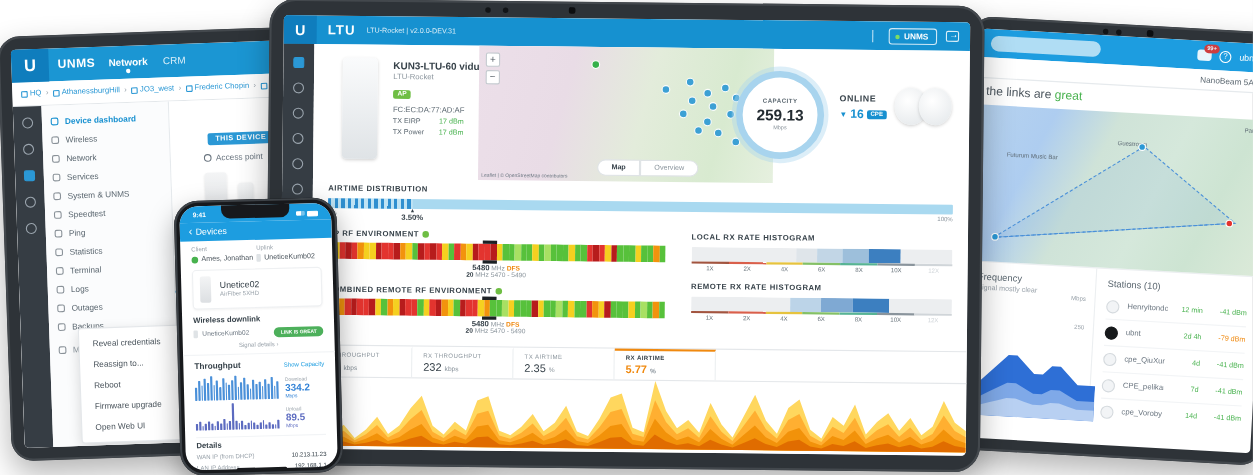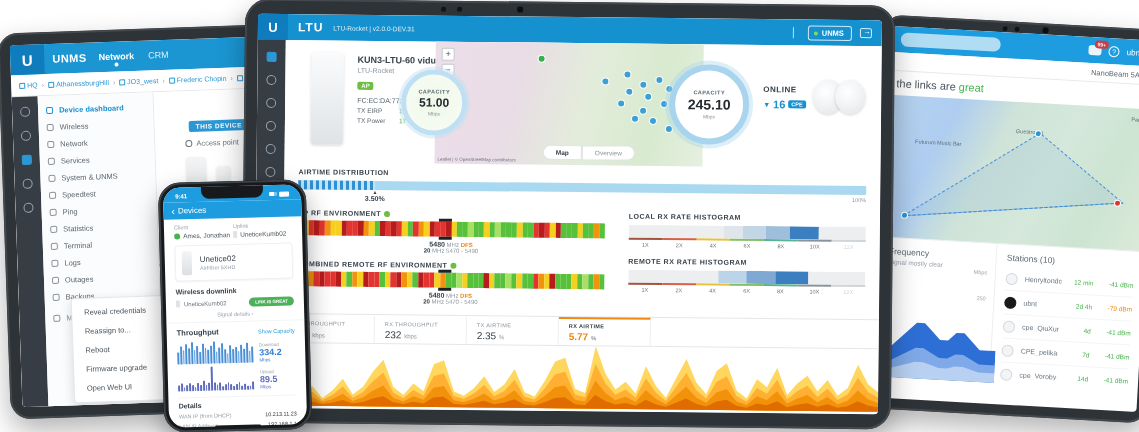--- a/index.html
+++ b/index.html
@@ -552,28 +552,23 @@
                 <span class="dot" style="left: 78%; top: 40%; width: 8px; height: 8px; background: rgb(43, 152, 213); border: 1px solid rgb(255, 255, 255); opacity: 0.9;"></span>
                 <span class="dot" style="left: 71%; top: 36%; width: 8px; height: 8px; background: rgb(43, 152, 213); border: 1px solid rgb(255, 255, 255); opacity: 0.9;"></span>
                 <span class="dot" style="left: 84%; top: 46%; width: 8px; height: 8px; background: rgb(43, 152, 213); border: 1px solid rgb(255, 255, 255); opacity: 0.9;"></span>
                 <span class="dot" style="left: 76%; top: 52%; width: 8px; height: 8px; background: rgb(43, 152, 213); border: 1px solid rgb(255, 255, 255); opacity: 0.9;"></span>
                 <span class="dot" style="left: 68%; top: 46%; width: 8px; height: 8px; background: rgb(43, 152, 213); border: 1px solid rgb(255, 255, 255); opacity: 0.9;"></span>
                 <span class="dot" style="left: 88%; top: 54%; width: 8px; height: 8px; background: rgb(43, 152, 213); border: 1px solid rgb(255, 255, 255); opacity: 0.9;"></span>
                 <span class="dot" style="left: 80%; top: 60%; width: 8px; height: 8px; background: rgb(43, 152, 213); border: 1px solid rgb(255, 255, 255); opacity: 0.9;"></span>
                 <span class="dot" style="left: 73%; top: 58%; width: 8px; height: 8px; background: rgb(43, 152, 213); border: 1px solid rgb(255, 255, 255); opacity: 0.9;"></span>
                 <span class="dot" style="left: 86%; top: 66%; width: 8px; height: 8px; background: rgb(43, 152, 213); border: 1px solid rgb(255, 255, 255); opacity: 0.9;"></span>
               </div>
-            <div class="gauge" id="gauge-ap">
-              <span class="glabel">CAPACITY</span>
-              <span class="gval">51.00</span>
-              <span class="gunit">Mbps</span>
-            </div>
             <div class="gauge" id="gauge-total">
               <span class="glabel">CAPACITY</span>
-              <span class="gval">245.10</span>
+              <span class="gval">259.13</span>
               <span class="gunit">Mbps</span>
             </div>
             <div class="online-block">
               <div class="olabel">ONLINE</div>
               <div class="online-row">
                 <span class="online-caret">▼</span>
                 <span class="online-count">16</span>
                 <span class="cpe-badge">CPE</span>
               </div>
             </div>

